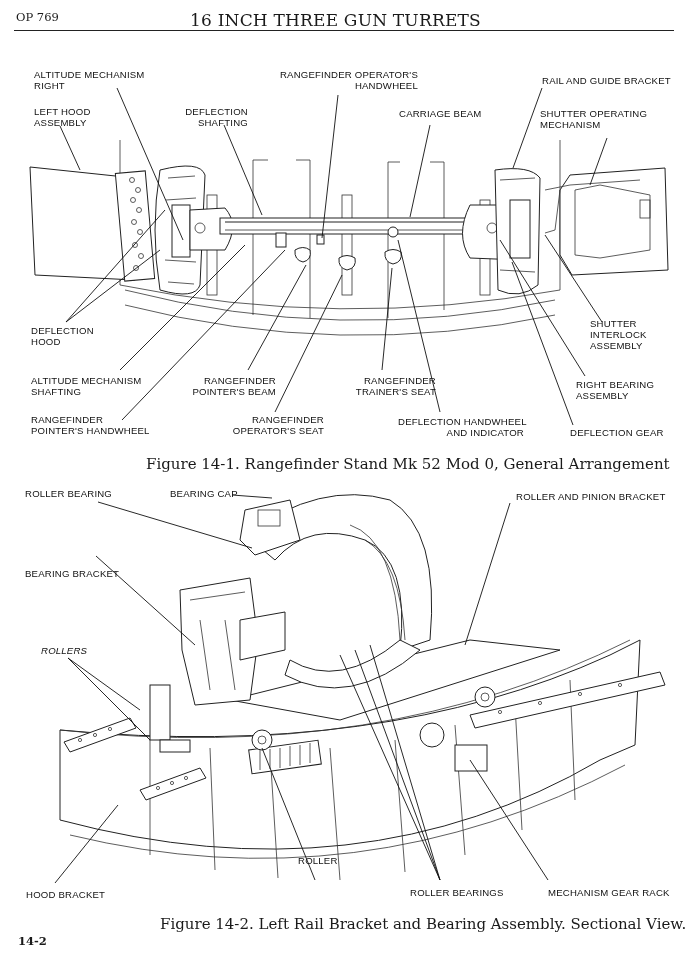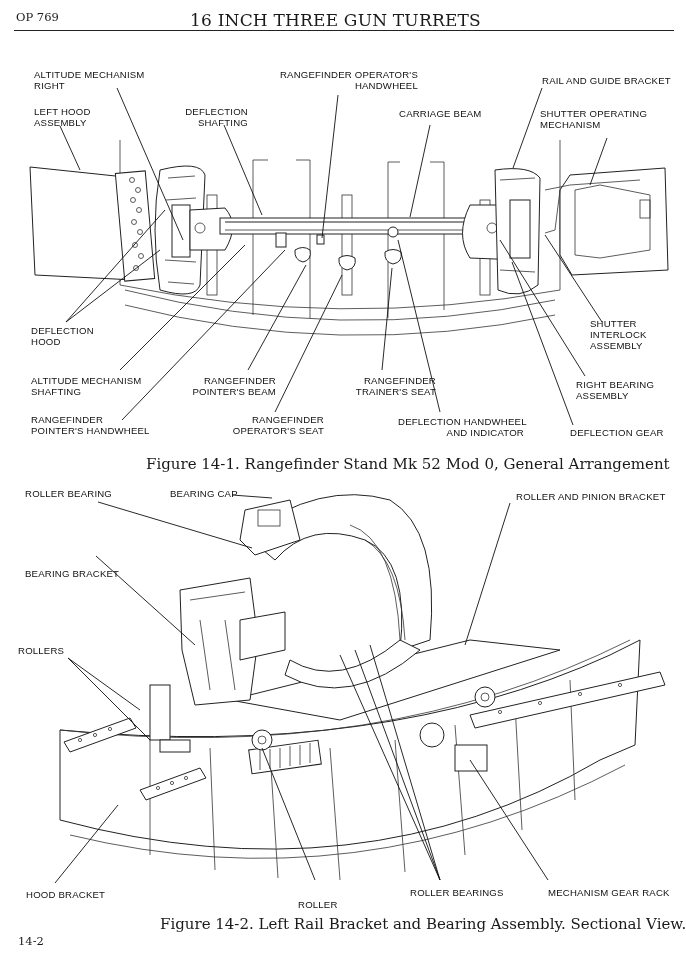--- a/index.html
+++ b/index.html
@@ -7,21 +7,21 @@
     .serif { font-family: "DejaVu Serif", "Liberation Serif", serif; }
     .sans { font-family: "Liberation Sans", "DejaVu Sans", sans-serif; }
     .hdr-left { position: absolute; left: 16px; top: 10px; font-size: 11.5px; }
     .hdr-title { position: absolute; left: 190px; top: 10px; font-size: 17px; letter-spacing: 0.2px; }
     .hdr-rule { position: absolute; left: 14px; top: 30px; width: 660px; height: 1px; background: #222; }
     .lbl { position: absolute; font-size: 9.6px; line-height: 11px; letter-spacing: 0.2px; white-space: nowrap; color: #111; }
     .lbl.r { }
     .lbl.c { text-align: right; }
     .lbl span { display: block; }
     .cap { position: absolute; font-size: 15px; white-space: nowrap; }
-    .pageno { position: absolute; left: 18px; top: 934px; font-size: 11.5px; font-weight: normal; }
+    .pageno { position: absolute; left: 18px; top: 934px; font-size: 11.5px; font-weight: bold; }
     svg.draw { position: absolute; left: 0; top: 0; }
     svg.draw .ln { stroke: #222; stroke-width: 1; fill: none; }
     svg.draw .thin { stroke: #333; stroke-width: 0.8; fill: none; }
     svg.draw .fillw { fill: #ffffff; stroke: #222; stroke-width: 1; }
     svg.draw .leader { stroke: #111; stroke-width: 0.9; fill: none; }
   </style>
 </head>
 <body>
 
 <div class="hdr-left serif">OP 769</div>
@@ -260,21 +260,21 @@
 <div class="lbl sans r" style="left:570px; top:427px; width:94px;">
   <span>DEFLECTION GEAR</span>
 </div>
 
 <div class="cap serif" style="left:146px; top:455px;">Figure 14-1.  Rangefinder Stand Mk 52 Mod 0, General Arrangement</div>
 
 <div class="lbl sans" style="left:25px; top:488px;">ROLLER BEARING</div>
 <div class="lbl sans" style="left:170px; top:488px;">BEARING CAP</div>
 <div class="lbl sans" style="left:516px; top:491px;">ROLLER AND PINION  BRACKET</div>
 <div class="lbl sans" style="left:25px; top:540px;margin-top:28px;">BEARING BRACKET</div>
-<div class="lbl sans" style="left:18px; top:645px;">ROLLERS</div>
+<div class="lbl sans" style="left:41px; top:645px;font-style:italic;">ROLLERS</div>
 <div class="lbl sans" style="left:26px; top:889px;">HOOD BRACKET</div>
-<div class="lbl sans" style="left:298px; top:899px;">ROLLER</div>
+<div class="lbl sans" style="left:298px; top:855px;">ROLLER</div>
 <div class="lbl sans" style="left:410px; top:887px;">ROLLER BEARINGS</div>
 <div class="lbl sans" style="left:548px; top:887px;">MECHANISM GEAR RACK</div>
 
 <div class="cap serif" style="left:160px; top:915px;">Figure 14-2.  Left Rail Bracket and Bearing Assembly.  Sectional View.</div>
 
 <div class="pageno serif">14-2</div>
 
 </body></html>

